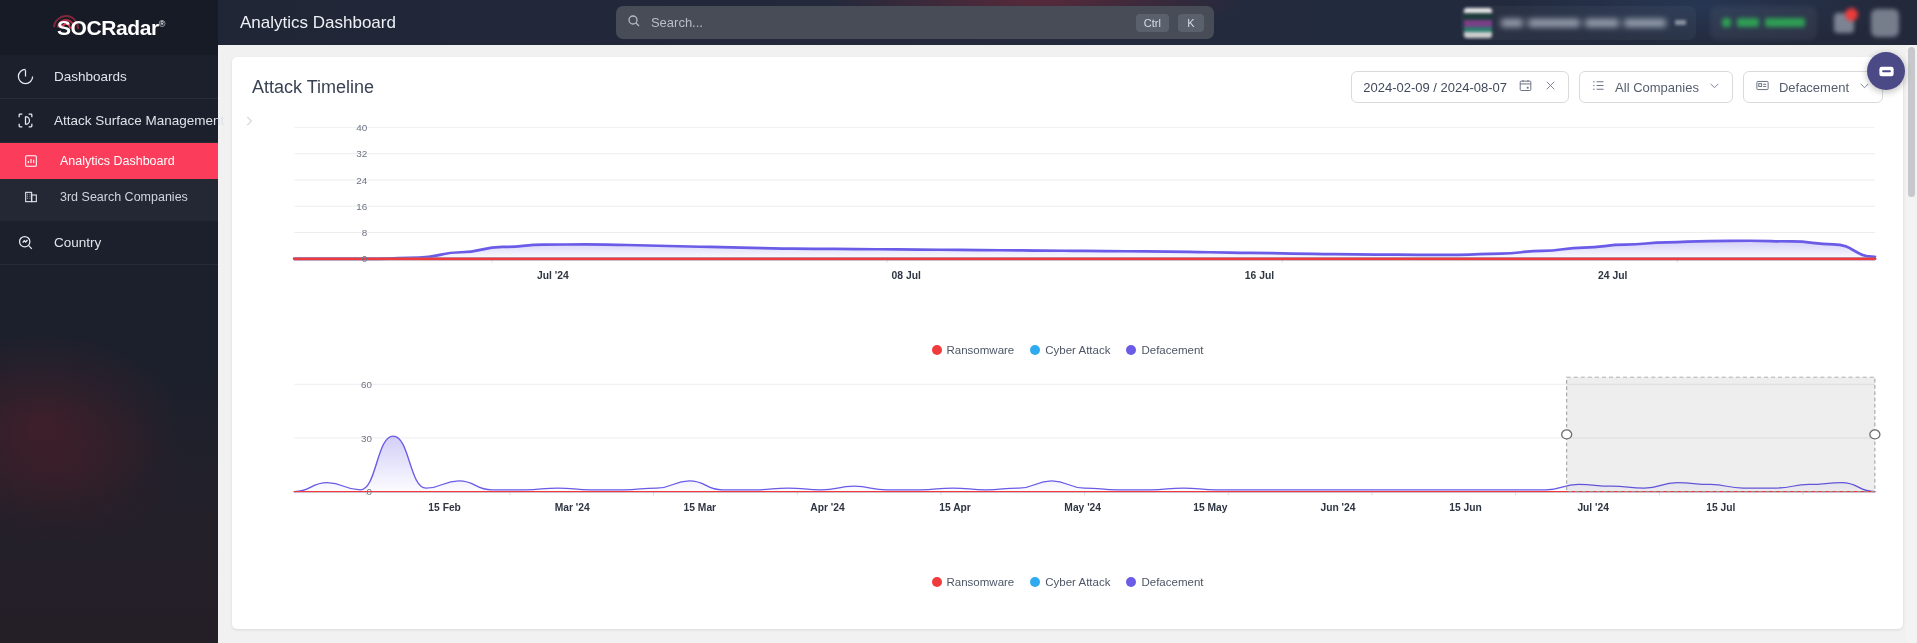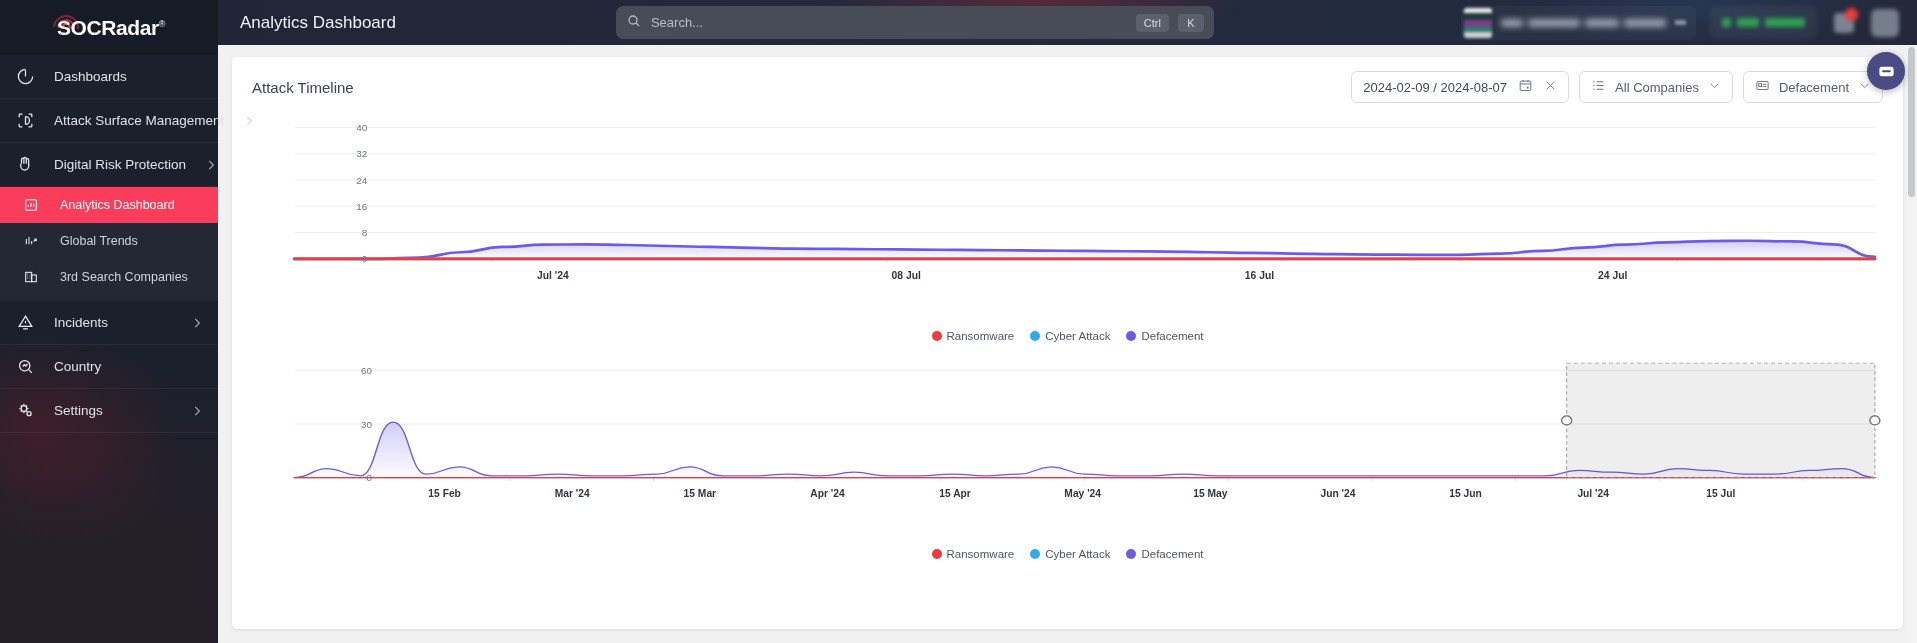--- a/index.html
+++ b/index.html
@@ -105,41 +105,41 @@
   .avatar-blur { width:28px; height:28px; border-radius:6px; background:#9aa2b0; opacity:.7; filter:blur(2.2px); }
 
   
   .content { flex:1; padding:12px 14px 14px 14px; background:#f1f1f2; overflow:hidden; }
   .card {
     background:#fff; border-radius:5px; height:100%;
     box-shadow:0 1px 3px rgba(20,20,40,.10); padding:0 0 8px 0;
     display:flex; flex-direction:column;
   }
   .card-head { display:flex; align-items:center; padding:14px 20px 10px 20px; gap:12px; }
-  .card-title { font-size:15px; color:#3a4354; flex:1; }
+  .card-title { font-size:18px; color:#3a4354; flex:1; }
   .filters { display:flex; align-items:center; gap:10px; }
   .fbtn {
     height:32px; border:1px solid #d8dade; border-radius:6px; background:#fff;
     display:flex; align-items:center; gap:9px; padding:0 11px;
     font-size:13px; color:#555e6e; cursor:pointer; white-space:nowrap;
   }
   .fbtn svg { stroke:#6b7384; fill:none; stroke-width:1.6; }
   .fbtn .ci { width:15px; height:15px; }
   .fbtn .dc { width:13px; height:13px; }
   .xicon { width:13px; height:13px; }
   .daterange { gap:11px; }
   .daterange .val { color:#414a5a; font-size:13px; }
 
   .charts { flex:1; display:flex; flex-direction:column; padding:0 10px; }
   .chart-block { position:relative; }
   .chart-top { height:215px; }
   .chart-bot { height:190px; margin-top:14px; }
   .legend {
     display:flex; justify-content:center; align-items:center; gap:16px;
-    font-size:11.5px; color:#4d5666; margin-top:2px;
+    font-size:11.5px; color:#4d5666; margin-top:16px;
   }
   .legend .li { display:flex; align-items:center; gap:5px; }
   .legend .sw { width:10px; height:10px; border-radius:50%; }
 
   .fab {
     position:absolute; right:12px; top:52px; width:38px; height:38px;
     border-radius:50%; background:#4b4a86; display:flex; align-items:center;
     justify-content:center; box-shadow:0 2px 7px rgba(0,0,0,.28); cursor:pointer; z-index:9;
   }
   .fab svg { width:19px; height:19px; fill:#fff; }
@@ -183,104 +183,57 @@
               <path d="M4 8V5a1 1 0 0 1 1-1h3M20 8V5a1 1 0 0 0-1-1h-3M4 16v3a1 1 0 0 0 1 1h3M20 16v3a1 1 0 0 1-1 1h-3"></path>
               <path d="M12 7v10M12 7a4 4 0 0 1 0 10"></path>
             </svg>
           </span>
         <span class="label">Attack Surface Management</span>
         <span class="chev"><svg viewBox="0 0 24 24">
               <path d="M9 5l7 7-7 7"></path>
             </svg></span>
       </div>
 
-      <div class="nav-item">
-        <span class="ico">
-            <svg viewBox="0 0 24 24">
-              <path d="M7 11V5.5a1.5 1.5 0 0 1 3 0V11M10 10.5V4.5a1.5 1.5 0 0 1 3 0V11M13 10.5V6a1.5 1.5 0 0 1 3 0v7"></path>
-              <path d="M16 11v3a5 5 0 0 1-5 5 5 5 0 0 1-5-5v-3"></path>
-            </svg>
-          </span>
-        <span class="label">Digital Risk Protection</span>
-        <span class="chev"><svg viewBox="0 0 24 24">
-              <path d="M9 5l7 7-7 7"></path>
-            </svg></span>
-      </div>
 
 
 
       <div class="subgroup">
         <div class="nav-item sub active">
           <span class="ico">
               <svg viewBox="0 0 24 24">
                 <rect x="4" y="4" width="16" height="16" rx="1.5"></rect>
                 <path d="M8 15v-3M12 15V9M16 15v-5"></path>
               </svg>
             </span>
           <span class="label">Analytics Dashboard</span>
         </div>
         <div class="nav-item sub">
           <span class="ico">
               <svg viewBox="0 0 24 24">
-                <path d="M5 17V9M9 17V6M13 17v-5"></path>
-                <path d="M16 13l4-4M20 9h-3M20 9v3"></path>
-              </svg>
-            </span>
-          <span class="label">Global Trends</span>
-        </div>
-        <div class="nav-item sub">
-          <span class="ico">
-              <svg viewBox="0 0 24 24">
                 <rect x="4" y="5" width="9" height="14"></rect>
                 <rect x="13" y="9" width="7" height="10"></rect>
                 <path d="M6.5 8h1M10 8h1M6.5 11h1M10 11h1M6.5 14h1M10 14h1"></path>
               </svg>
             </span>
           <span class="label">3rd Search Companies</span>
         </div>
       </div>
 
-      <div class="nav-item">
-        <span class="ico">
-            <svg viewBox="0 0 24 24">
-              <path d="M12 4l8 13H4z"></path>
-              <path d="M12 10v3M12 15.2v.2"></path>
-              <path d="M9 20h6"></path>
-            </svg>
-          </span>
-        <span class="label">Incidents</span>
-        <span class="chev"><svg viewBox="0 0 24 24">
-              <path d="M9 5l7 7-7 7"></path>
-            </svg></span>
-      </div>
 
       <div class="nav-item">
         <span class="ico">
             <svg viewBox="0 0 24 24">
               <circle cx="11" cy="11" r="6.5"></circle>
               <path d="M16 16l4 4"></path>
               <path d="M8.5 12l2-2.2 1.8 1.6 2.2-2.6"></path>
             </svg>
           </span>
         <span class="label">Country</span>
       </div>
 
-      <div class="nav-item">
-        <span class="ico">
-            <svg viewBox="0 0 24 24">
-              <circle cx="10" cy="9.5" r="3.6"></circle>
-              <path d="M10 3.6v1.6M10 13.8v1.6M4.2 9.5h1.6M14.2 9.5h1.6M6 5.5l1.1 1.1M12.9 12.4l1.1 1.1M14 5.5l-1.1 1.1M7.1 12.4L6 13.5"></path>
-              <circle cx="16.5" cy="16" r="2.6"></circle>
-            </svg>
-          </span>
-        <span class="label">Settings</span>
-        <span class="chev"><svg viewBox="0 0 24 24">
-              <path d="M9 5l7 7-7 7"></path>
-            </svg></span>
-      </div>
     </nav>
   </aside>
 
   <div class="main">
 
     <header class="topbar">
       <div class="page-title">Analytics Dashboard</div>
 
       <div class="searchbox">
         <span class="sicon"><svg viewBox="0 0 24 24">

